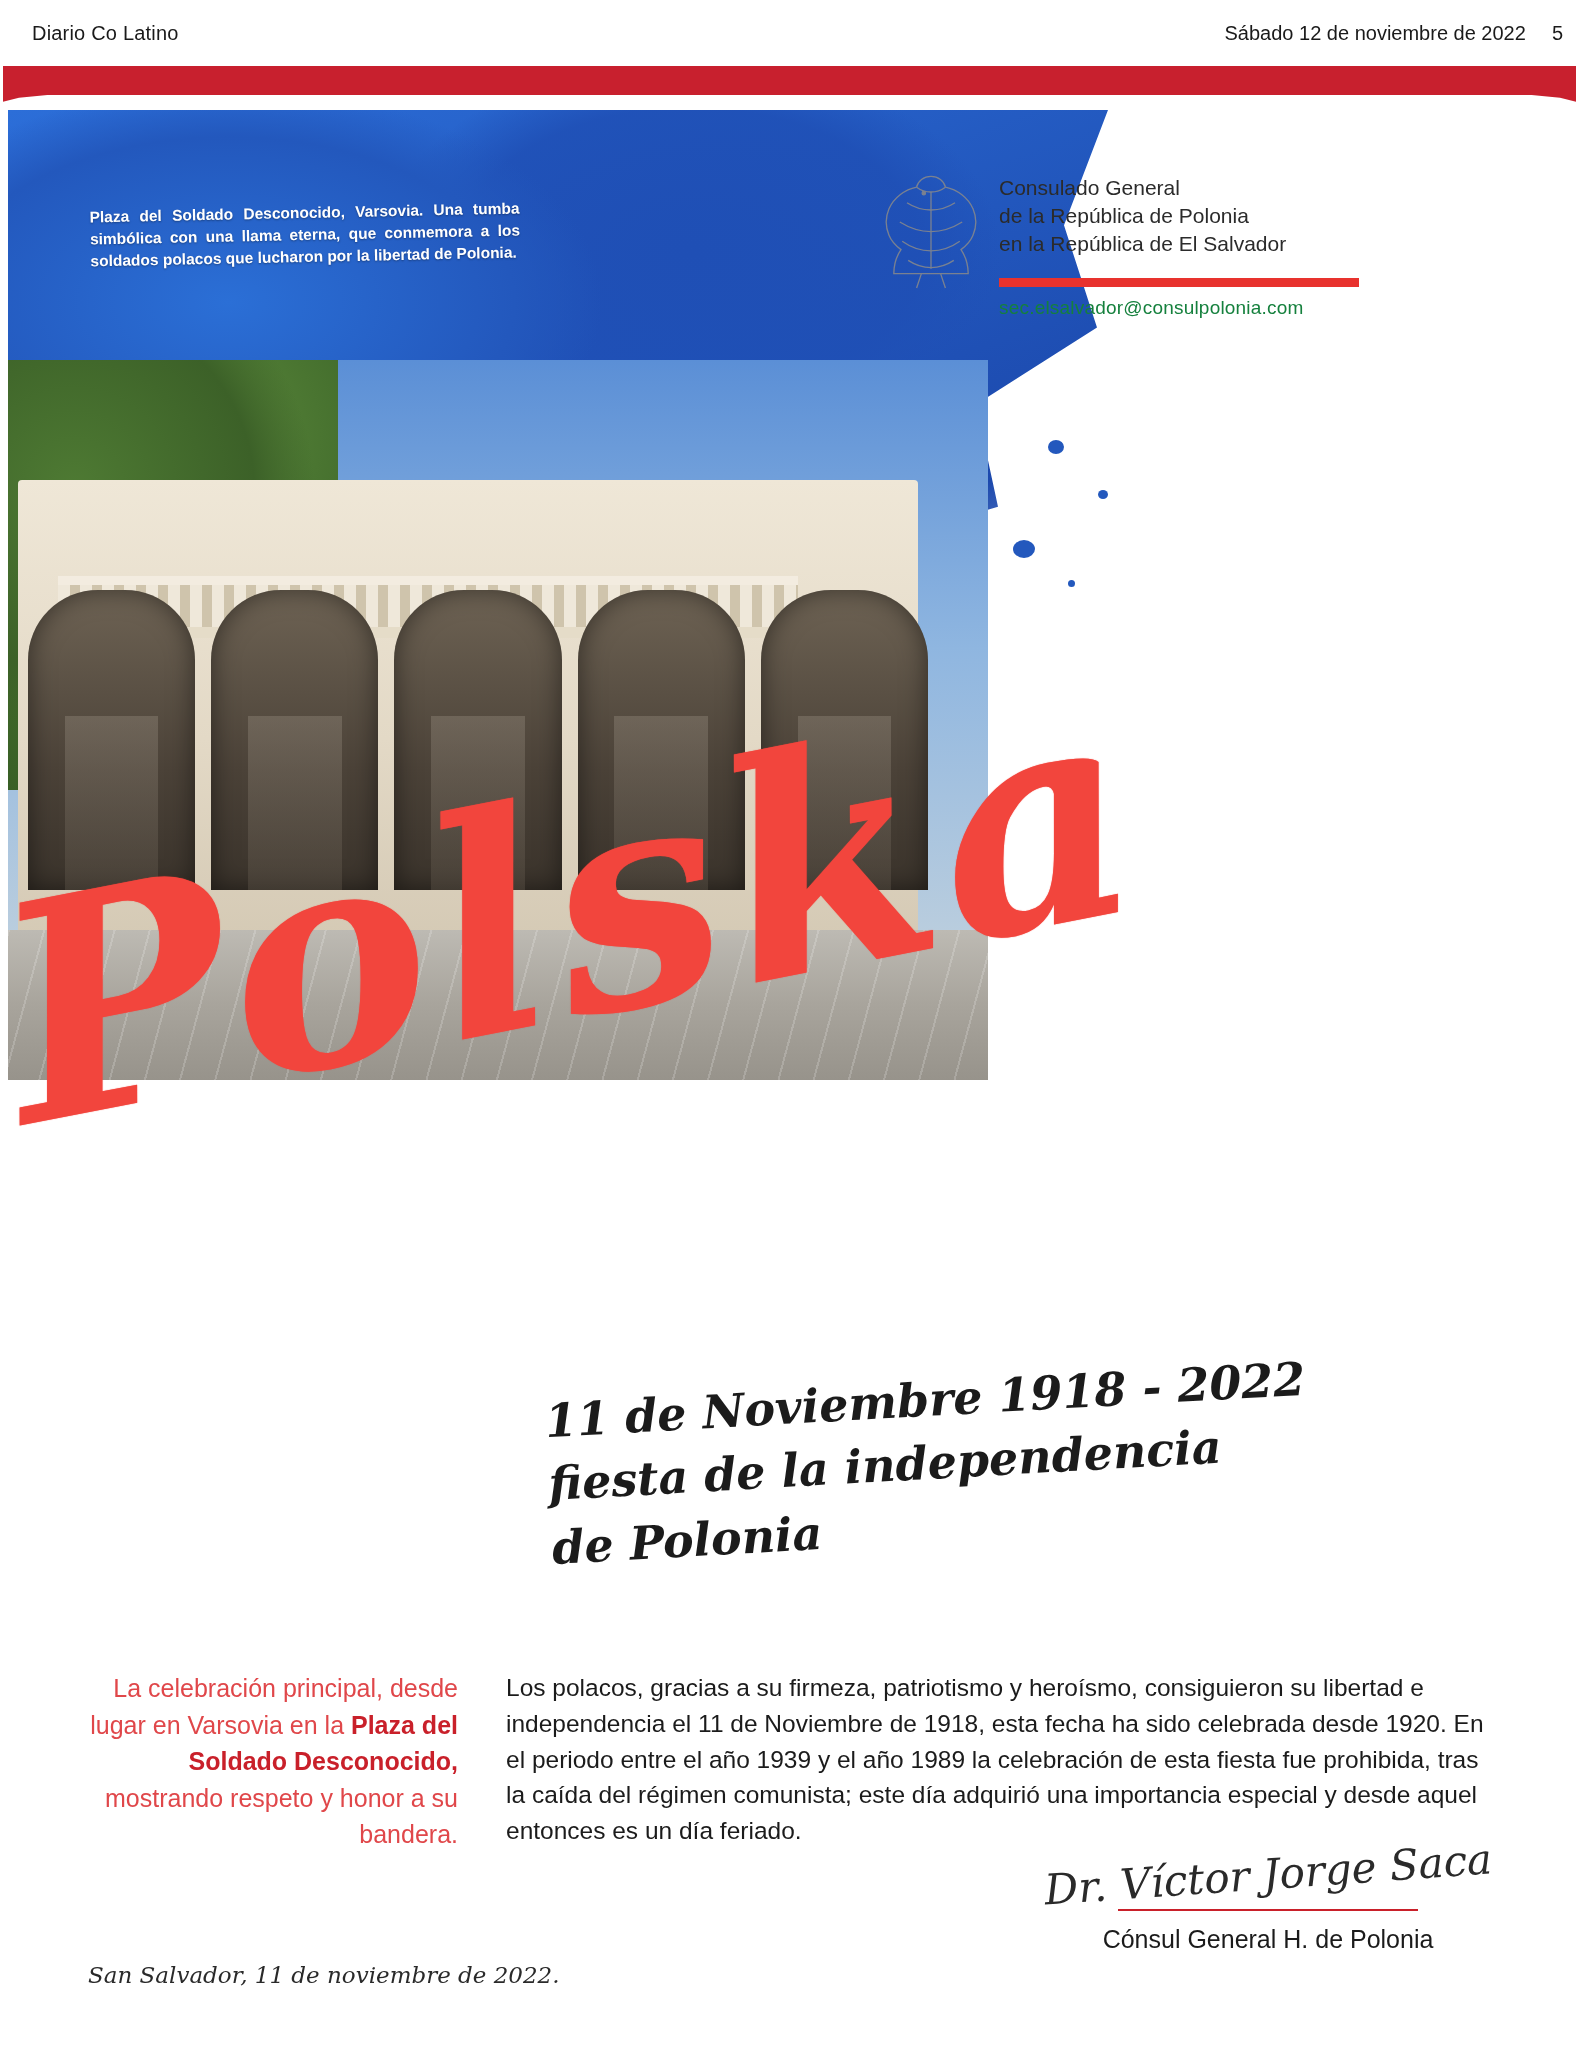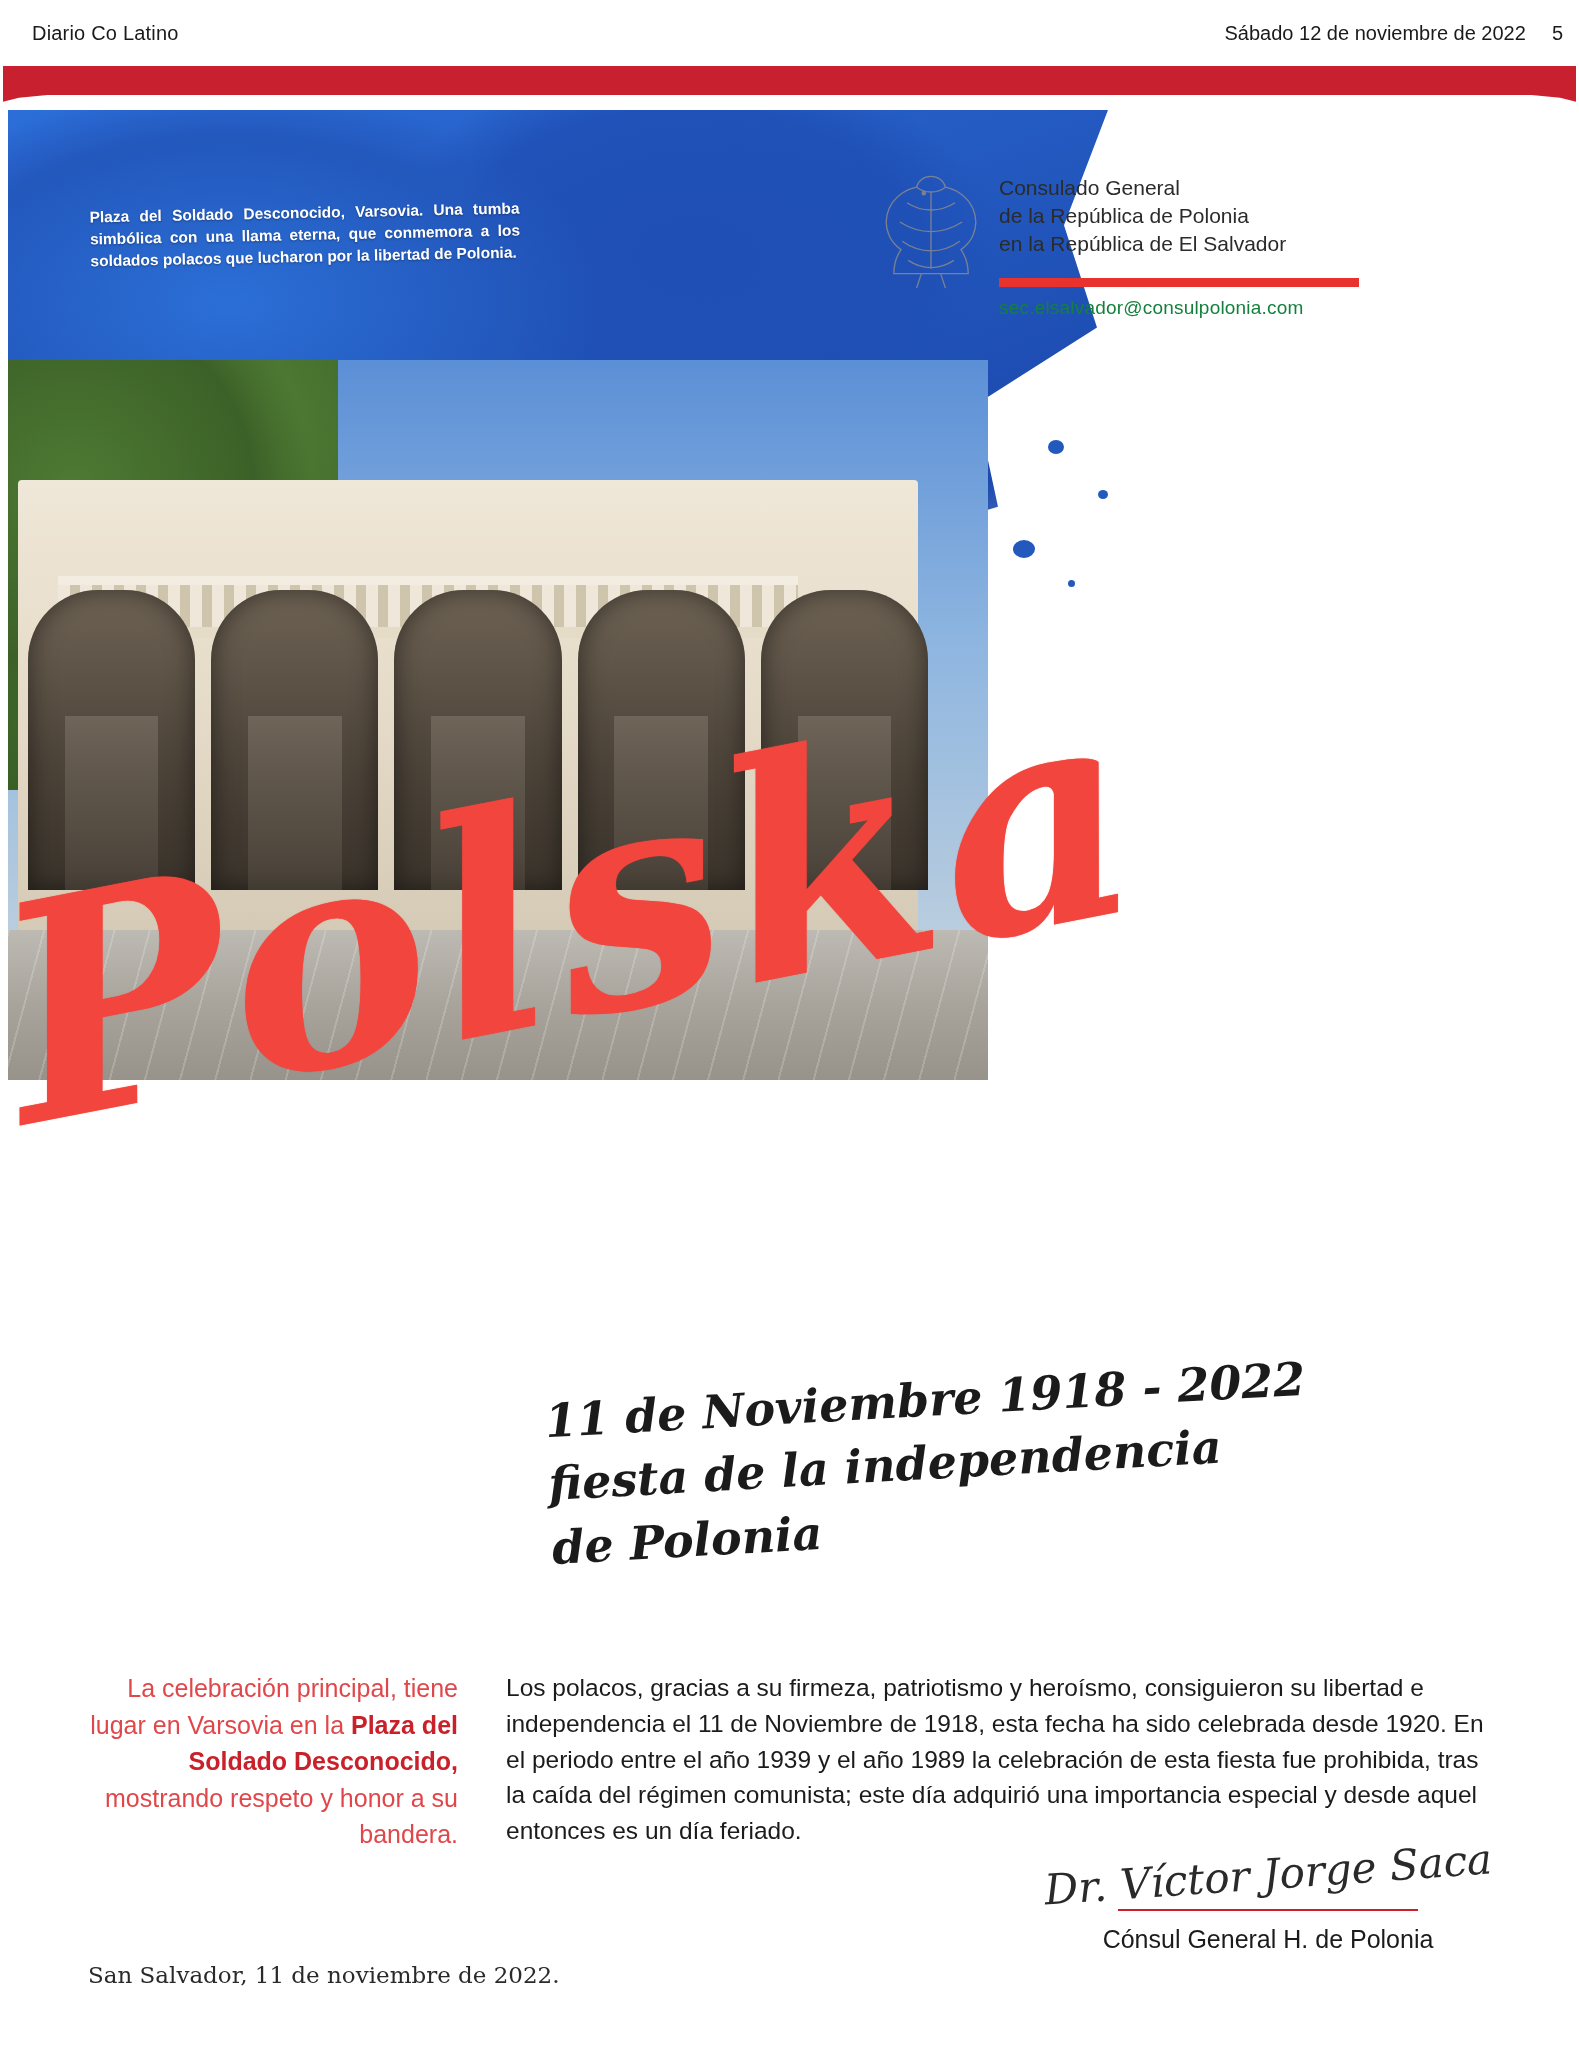--- a/index.html
+++ b/index.html
@@ -314,20 +314,21 @@
     font-size: 25px;
     color: #1b1b1b;
   }
   .place-date {
     position: absolute;
     left: 80px;
     bottom: 52px;
     font-size: 23px;
     color: #2a2a2a;
     font-family: "DejaVu Serif", serif;
+    font-style: italic;
   }
 
   
   .page-edge-left, .page-edge-right {
     position: absolute;
     top: 0; width: 3px; height: 2048px;
     background: #ffffff;
   }
   .page-edge-left { left: 0; }
   .page-edge-right { right: 0; }
@@ -401,21 +402,21 @@
   <div class="polska">Polska</div>
 
   <div class="headline">
     <div>11 de Noviembre 1918 - 2022</div>
     <div>fiesta de la independencia</div>
     <div>de Polonia</div>
   </div>
 
   <div class="body-cols">
     <div class="col-left">
-      <span>La celebración principal, tiene lugar en Varsovia en la </span><b>Plaza del Soldado Desconocido,</b><span> mostrando respeto y honor a su bandera.</span>
+      <span>La celebración principal, desde lugar en Varsovia en la </span><b>Plaza del Soldado Desconocido,</b><span> mostrando respeto y honor a su bandera.</span>
     </div>
     <div class="col-right">Los polacos, gracias a su firmeza, patriotismo y heroísmo, consiguieron su libertad e independencia el 11 de Noviembre de 1918, esta fecha ha sido celebrada desde 1920. En el periodo entre el año 1939 y el año 1989 la celebración de esta fiesta fue prohibida, tras la caída del régimen comunista; este día adquirió una importancia especial y desde aquel entonces es un día feriado.</div>
   </div>
 
   <div class="signature">
     <div class="sig-script">Dr. Víctor Jorge Saca</div>
     <div class="sig-rule"></div>
     <div class="sig-title">Cónsul General H. de Polonia</div>
   </div>
 

